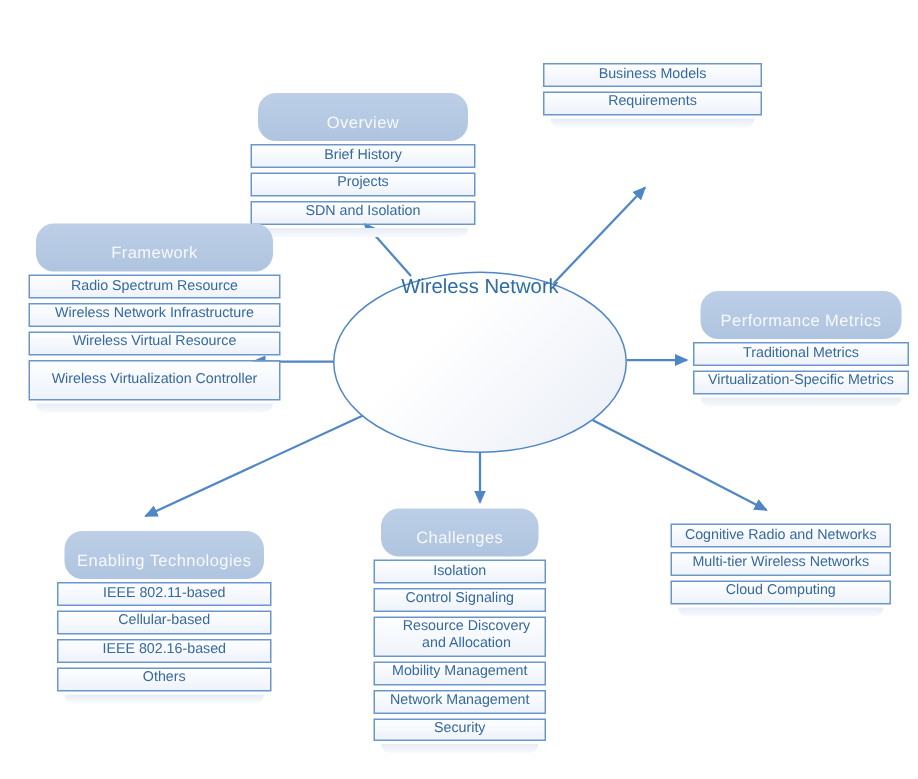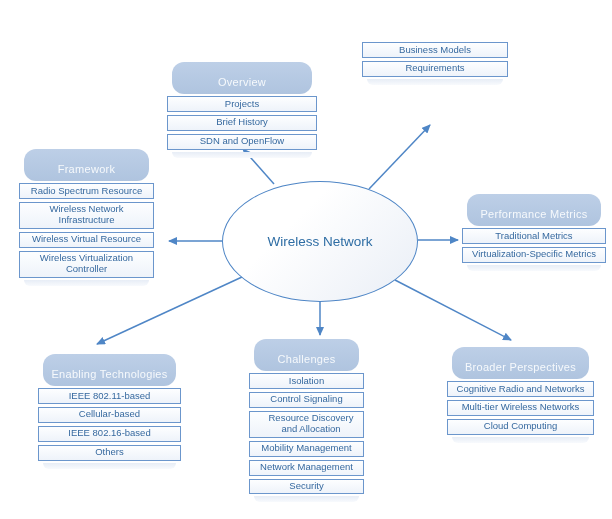--- a/index.html
+++ b/index.html
@@ -20,21 +20,21 @@
   #stage{
     position:relative;width:612px;height:519px;overflow:hidden;
     background:var(--canvas-bg);
     font-family:"Liberation Sans", sans-serif;
   }
   #arrows{position:absolute;left:0;top:0;width:612px;height:519px;pointer-events:none;}
   .center-node{
     position:absolute;left:222px;top:181px;width:196px;height:121px;
     border:1.5px solid var(--ellipse-border);border-radius:50%;
     background:linear-gradient(135deg,#ffffff 35%,#e9eef6 100%);
-    display:flex;flex-direction:column;align-items:center;justify-content:center;
+    display:flex;flex-direction:row;align-items:flex-start;justify-content:center;
     color:var(--ellipse-text);font-size:13.5px;line-height:1.3;text-align:center;
     box-sizing:border-box;
   }
   .group{position:absolute;box-sizing:border-box;}
   .group-header{
     height:32px;margin:0 5px;border-radius:12px;
     background:linear-gradient(var(--header-bg-top),var(--header-bg-bottom));
     color:var(--header-text);font-size:11px;letter-spacing:.3px;
     display:flex;align-items:center;justify-content:center;
     padding-top:8px;box-sizing:border-box;
@@ -75,36 +75,36 @@
     </g>
   </svg>
 
   <div class="center-node">
     <span>Wireless Network</span>
   </div>
 
   <div class="group" style="left:167px;top:41px;width:150px;margin-top:21px;">
     <div class="group-header">Overview</div>
     <div class="rows">
+      <div class="row">Brief History</div>
       <div class="row">Projects</div>
-      <div class="row">Brief History</div>
-      <div class="row">SDN and OpenFlow</div>
+      <div class="row">SDN and Isolation</div>
     </div>
     <div class="band"></div>
   </div>
 
   <div class="group" style="left:362px;top:40px;width:146px;">
     <div class="rows">
       <div class="row">Business Models</div>
       <div class="row">Requirements</div>
     </div>
     <div class="band"></div>
   </div>
 
-  <div class="group" style="left:19px;top:149px;width:135px;">
+  <div class="group" style="left:19px;top:149px;width:168px;">
     <div class="group-header">Framework</div>
     <div class="rows">
       <div class="row">Radio Spectrum Resource</div>
       <div class="row">Wireless Network Infrastructure</div>
       <div class="row">Wireless Virtual Resource</div>
       <div class="row" style="min-height:27px;">Wireless Virtualization Controller</div>
     </div>
     <div class="band"></div>
   </div>
 
@@ -135,21 +135,20 @@
       <div class="row">Control Signaling</div>
       <div class="row" style="min-height:26px;padding-left:12px;">Resource Discovery and Allocation</div>
       <div class="row">Mobility Management</div>
       <div class="row">Network Management</div>
       <div class="row">Security</div>
     </div>
     <div class="band"></div>
   </div>
 
   <div class="group" style="left:447px;top:347px;width:147px;">
-    <div class="group-header">Broader Perspectives</div>
     <div class="rows">
       <div class="row">Cognitive Radio and Networks</div>
       <div class="row">Multi-tier Wireless Networks</div>
       <div class="row">Cloud Computing</div>
     </div>
     <div class="band"></div>
   </div>
 
 </div>
 

